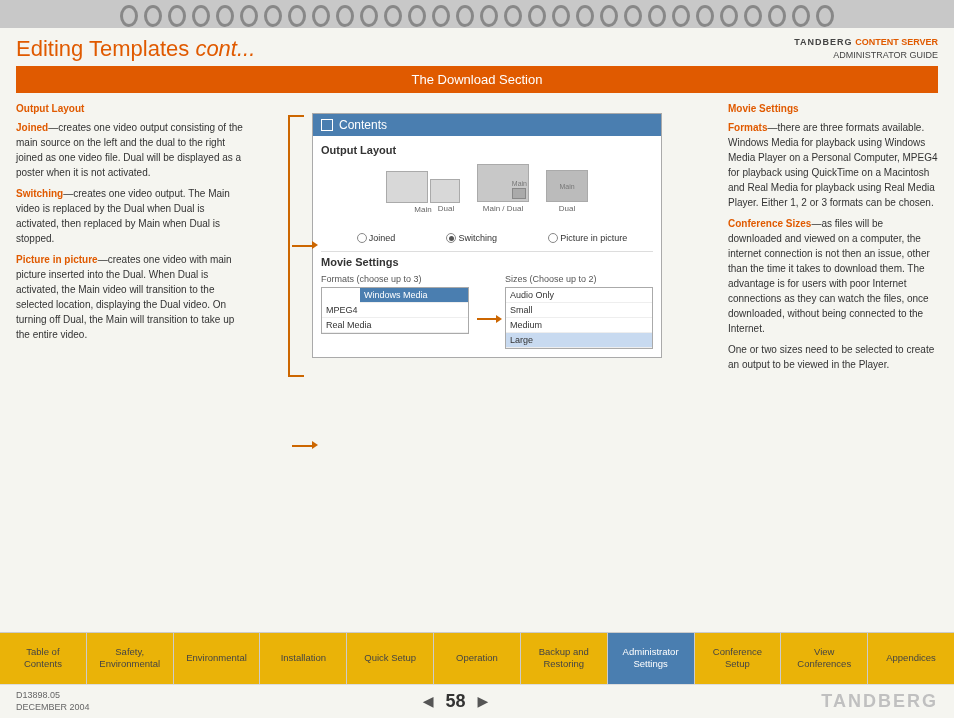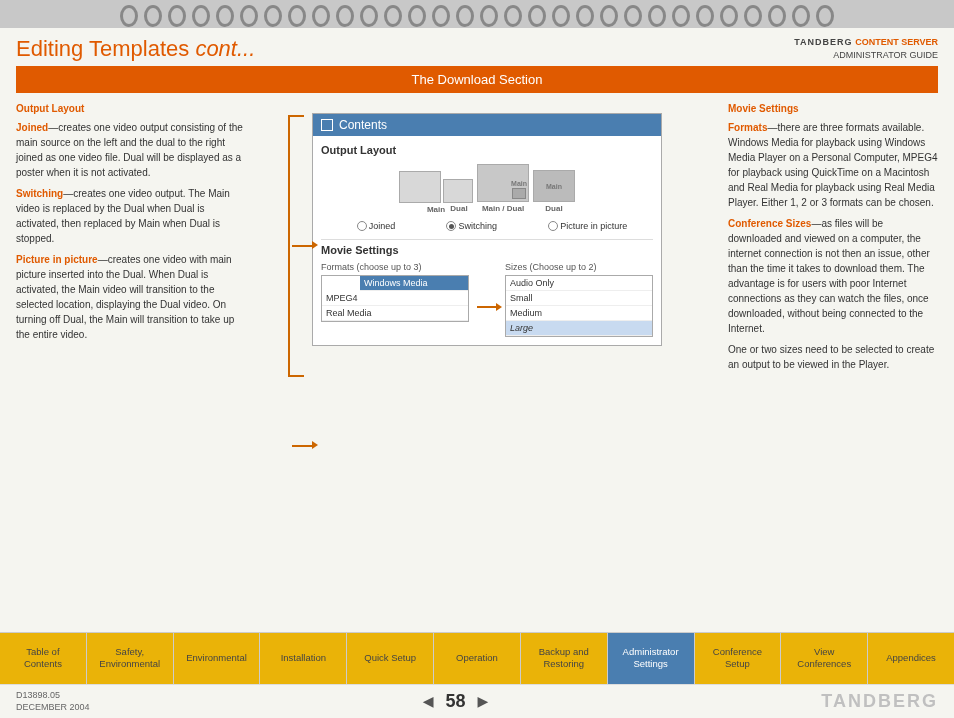--- a/index.html
+++ b/index.html
@@ -158,25 +158,24 @@
     .output-layout-title {
       font-size: 11px;
       font-weight: bold;
       margin-bottom: 8px;
       color: #333;
     }
 
     
     .thumbnails-row {
       display: flex;
-      gap: 4px;
-      margin-bottom: 8px;
+      gap: 17px;
+      margin-bottom: 20px;
       align-items: flex-end;
       justify-content: center;
-      font-weight: bold;
     }
     .thumb-group {
       display: flex;
       flex-direction: column;
       align-items: center;
       gap: 2px;
     }
     .thumb-double {
       display: flex;
       gap: 2px;
@@ -271,21 +270,20 @@
       border-bottom: 1px solid #eee;
     }
     .format-item.selected-blue {
       background: #4a7eb0;
       color: white;
       margin-left: 38px;
     }
     .format-item.selected-light {
       background: #c8daf0;
       color: #333;
-      font-style: italic;
     }
 
     
     .right-col {
       width: 210px;
       flex-shrink: 0;
       font-size: 10px;
       line-height: 1.5;
       color: #333;
     }

